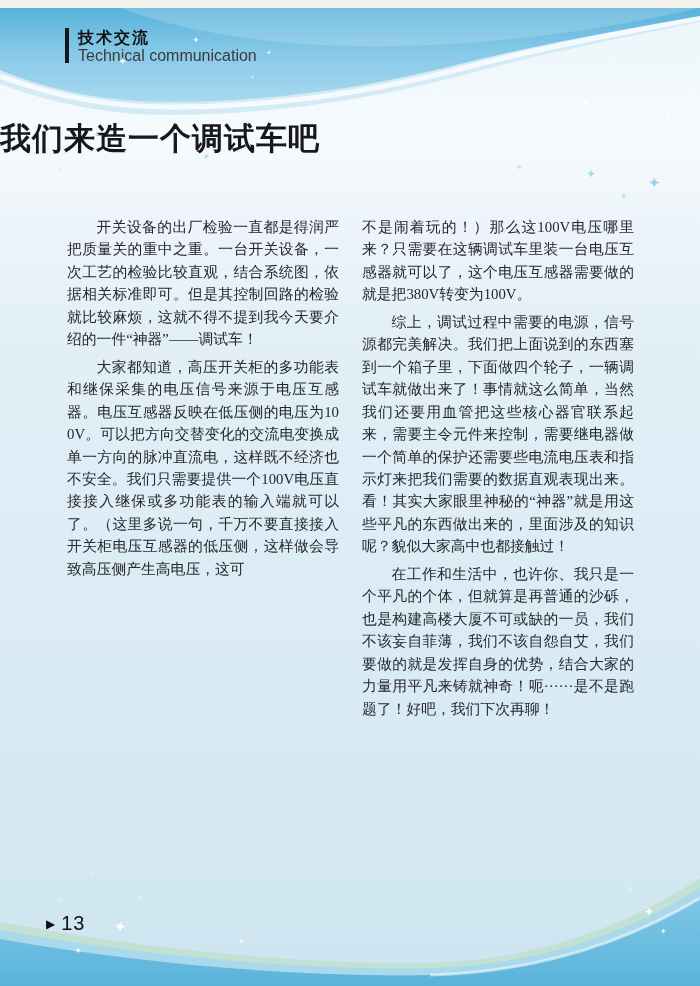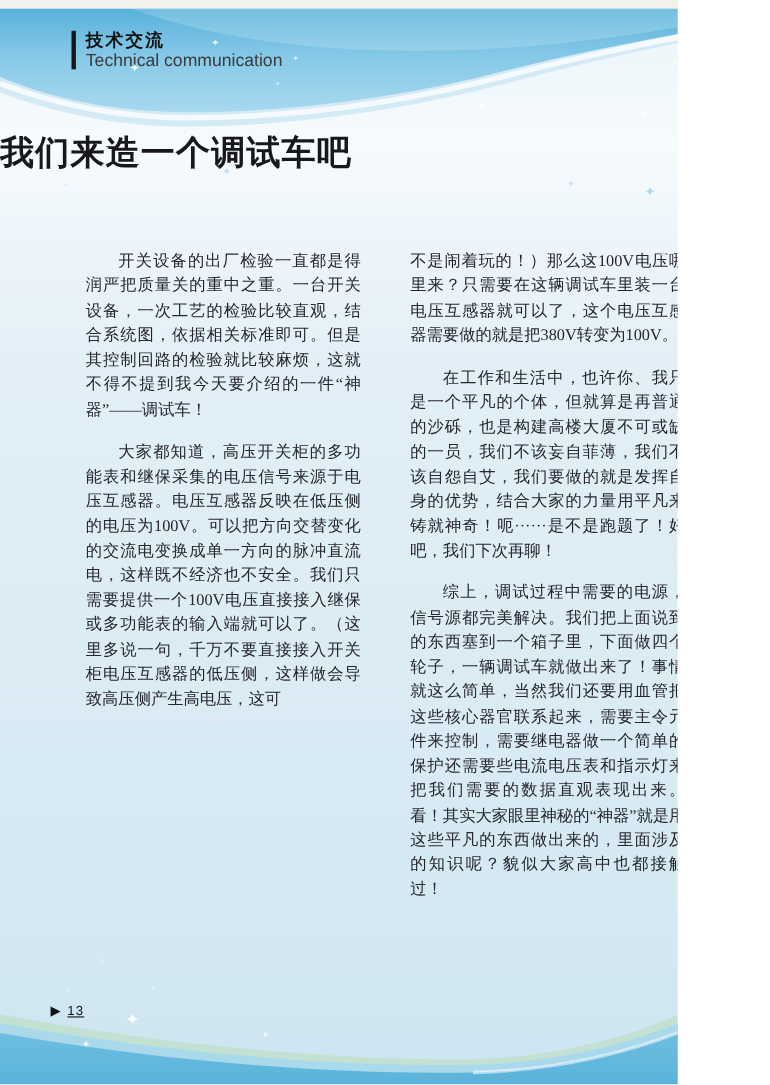--- a/index.html
+++ b/index.html
@@ -2,21 +2,21 @@
 <html><head>
 <meta charset="utf-8">
 <style>
   html,body{margin:0;padding:0;}
   body{
     width:700px;height:986px;
     font-family:"Liberation Serif","DejaVu Serif",serif;
     overflow:hidden;
   }
   .page{
-    position:relative;width:616px;height:986px;overflow:hidden;
+    position:relative;width:700px;height:986px;overflow:hidden;
     background:linear-gradient(180deg,#eaf4f9 0%,#f6fbfd 13%,#eef5fa 22%,#e2eff7 34%,#dcecf5 58%,#d5e9f3 82%,#cde5f1 100%);
   }
   svg.banner{position:absolute;left:0;display:block;}
   #top-banner{top:0;}
   #bottom-banner{bottom:0;}
 
   .header-tag{
     position:absolute;left:65px;top:28px;display:flex;align-items:stretch;
     font-family:"Liberation Sans","DejaVu Sans",sans-serif;z-index:5;
   }
@@ -31,37 +31,37 @@
   .byline{
     position:absolute;right:100px;top:168px;
     font-size:15px;color:#27272e;letter-spacing:2px;z-index:5;
   }
 
   .columns{position:absolute;left:0;top:211px;width:700px;z-index:4;}
   .col{position:absolute;top:0;width:282px;color:#26262e;}
   .col-left{left:62px;}
   .col-right{left:357px;}
   .col p{
-    margin:16px;font-size:14.8px;line-height:22.45px;
+    margin:5px;font-size:14.8px;line-height:22.45px;
     text-align:justify;text-justify:inter-ideograph;
     text-indent:2em;word-break:break-all;
   }
   .col p.cont{text-indent:0;}
 
   .star{
     position:absolute;z-index:6;
     font-family:"DejaVu Sans",sans-serif;line-height:1;pointer-events:none;
   }
 
   .page-footer{
     position:absolute;left:46px;top:912px;z-index:7;display:flex;align-items:center;
     font-family:"Liberation Sans","DejaVu Sans",sans-serif;color:#111;
   }
   .page-footer .marker{font-size:12px;margin-right:6px;color:#111;}
-  .page-footer .num{font-size:12px;letter-spacing:1px;text-decoration:underline;}
+  .page-footer .num{font-size:20px;letter-spacing:1px;}
 </style>
 </head>
 <body>
 
 <div class="page">
 
   <svg id="top-banner" class="banner" width="700" height="240" viewBox="0 0 700 240">
     <defs>
       <linearGradient id="bandGrad" x1="0" y1="0" x2="0" y2="1">
         <stop offset="0" stop-color="#58b2da"></stop>
@@ -108,22 +108,22 @@
 
   <div class="article-title">我们来造一个调试车吧</div>
 
   <div class="columns">
     <div class="col col-left">
       <p>开关设备的出厂检验一直都是得润严把质量关的重中之重。一台开关设备，一次工艺的检验比较直观，结合系统图，依据相关标准即可。但是其控制回路的检验就比较麻烦，这就不得不提到我今天要介绍的一件“神器”——调试车！</p>
       <p>大家都知道，高压开关柜的多功能表和继保采集的电压信号来源于电压互感器。电压互感器反映在低压侧的电压为100V。可以把方向交替变化的交流电变换成单一方向的脉冲直流电，这样既不经济也不安全。我们只需要提供一个100V电压直接接入继保或多功能表的输入端就可以了。（这里多说一句，千万不要直接接入开关柜电压互感器的低压侧，这样做会导致高压侧产生高电压，这可</p>
     </div>
     <div class="col col-right">
       <p class="cont">不是闹着玩的！）那么这100V电压哪里来？只需要在这辆调试车里装一台电压互感器就可以了，这个电压互感器需要做的就是把380V转变为100V。</p>
+      <p>综上，调试过程中需要的电源，信号源都完美解决。我们把上面说到的东西塞到一个箱子里，下面做四个轮子，一辆调试车就做出来了！事情就这么简单，当然我们还要用血管把这些核心器官联系起来，需要主令元件来控制，需要继电器做一个简单的保护还需要些电流电压表和指示灯来把我们需要的数据直观表现出来。看！其实大家眼里神秘的“神器”就是用这些平凡的东西做出来的，里面涉及的知识呢？貌似大家高中也都接触过！</p>
       <p>在工作和生活中，也许你、我只是一个平凡的个体，但就算是再普通的沙砾，也是构建高楼大厦不可或缺的一员，我们不该妄自菲薄，我们不该自怨自艾，我们要做的就是发挥自身的优势，结合大家的力量用平凡来铸就神奇！呃······是不是跑题了！好吧，我们下次再聊！</p>
-      <p>综上，调试过程中需要的电源，信号源都完美解决。我们把上面说到的东西塞到一个箱子里，下面做四个轮子，一辆调试车就做出来了！事情就这么简单，当然我们还要用血管把这些核心器官联系起来，需要主令元件来控制，需要继电器做一个简单的保护还需要些电流电压表和指示灯来把我们需要的数据直观表现出来。看！其实大家眼里神秘的“神器”就是用这些平凡的东西做出来的，里面涉及的知识呢？貌似大家高中也都接触过！</p>
     </div>
   </div>
 
   <span class="star" style="left:118px;top:56px;font-size:11px;color:#ffffff;opacity:.9">✦</span>
   <span class="star" style="left:192px;top:36px;font-size:9px;color:#ffffff;opacity:.8">✦</span>
   <span class="star" style="left:266px;top:50px;font-size:7px;color:#ffffff;opacity:.75">✦</span>
   <span class="star" style="left:250px;top:74px;font-size:6px;color:#ffffff;opacity:.6">✦</span>
   <span class="star" style="left:434px;top:92px;font-size:10px;color:#ffffff;opacity:.85">✦</span>
   <span class="star" style="left:580px;top:98px;font-size:12px;color:#ffffff;opacity:.9">✦</span>
   <span class="star" style="left:610px;top:54px;font-size:8px;color:#ffffff;opacity:.7">✦</span>

